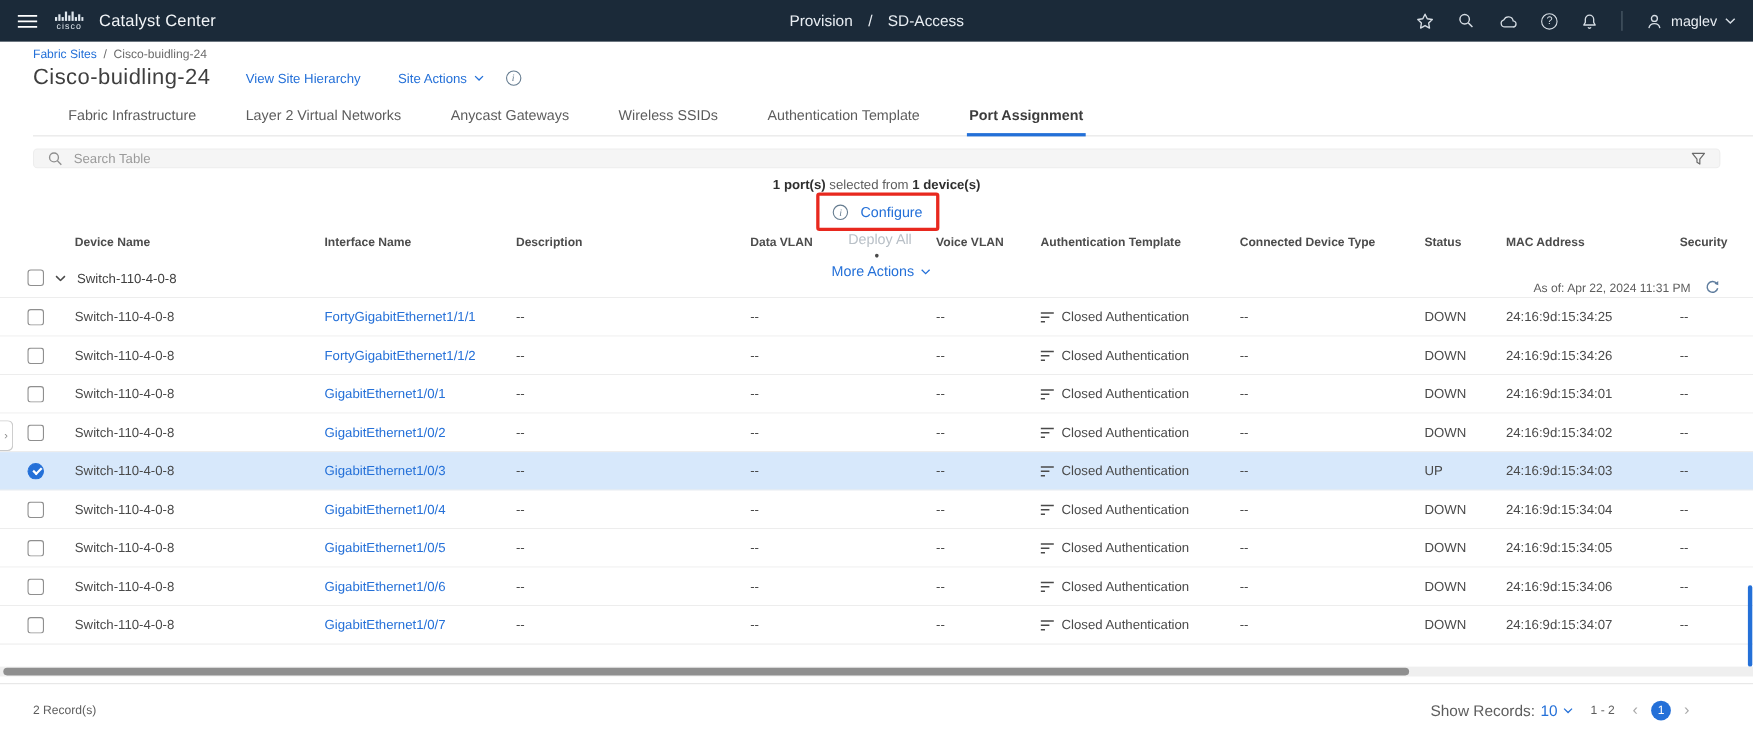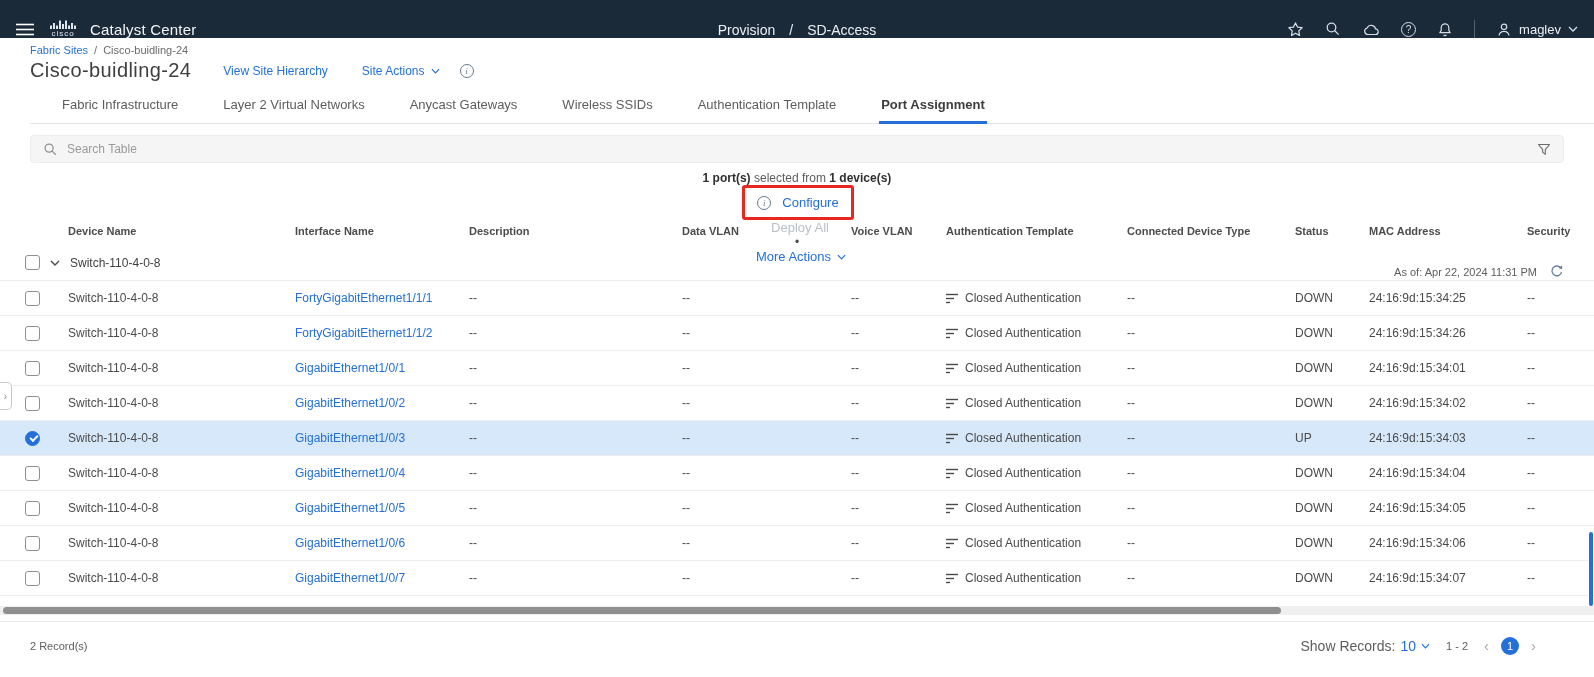--- a/index.html
+++ b/index.html
@@ -1,20 +1,20 @@
 <!DOCTYPE html>
 <html><head>
 <meta charset="utf-8">
 <style>
   * { margin:0; padding:0; box-sizing:border-box; }
   html,body { width:1594px; height:677px; overflow:hidden; }
   body { font-family:"Liberation Sans", sans-serif; background:#fff; position:relative; color:#4a4a4a; }
 
   
-  .topbar { height:38px; background:#1b2a39; display:flex; align-items:flex-end; padding:0 16px; color:#e9eef3; }
+  .topbar { height:38px; background:#1b2a39; display:flex; align-items:center; padding:0 16px; color:#e9eef3; }
   .tb-left, .tb-right { flex:1; display:flex; align-items:center; }
   .tb-right { justify-content:flex-end; gap:21px; }
   .tb-center { display:flex; align-items:center; gap:14px; font-size:14px; color:#e9eef3; }
   .hamburger { background:none; border:none; cursor:pointer; display:flex; margin-right:16px; }
   .brand { display:flex; flex-direction:column; align-items:center; margin-right:14px; line-height:1; }
   .brand-word { font-size:8px; letter-spacing:1px; color:#dfe7ee; margin-top:1px; }
   .app-title { font-size:15px; color:#f2f5f8; letter-spacing:.2px; }
   .tb-icon { display:flex; align-items:center; background:none; border:none; cursor:pointer; padding:0; }
   .tb-divider { width:1px; height:18px; background:#53626f; }
   .userbox { display:flex; align-items:center; gap:7px; font-size:13px; color:#e9eef3; cursor:pointer; }
@@ -31,21 +31,21 @@
   .info-circle { width:14px; height:14px; border:1px solid #647b8f; border-radius:50%; display:inline-flex; align-items:center; justify-content:center; font-size:9px; color:#647b8f; font-style:italic; font-family:"Liberation Serif", serif; flex:none; }
   .title-row .info-circle { margin-left:20px; }
 
   
   .tabs { margin-top:11px; padding:0 30px; border-bottom:1px solid #e4e4e4; display:flex; gap:41px; }
   .tab { font-size:13px; color:#5d5d5d; padding:4px 2px 9px; border:none; background:none; cursor:pointer; border-bottom:3px solid transparent; margin-bottom:-1px; }
   .tab.active { color:#3c3c3c; font-weight:700; border-bottom-color:#2470d8; }
 
   
   .ports-heading { margin:18px 0 0 30px; font-size:16px; font-weight:400; color:#3e3e3e; }
-  .searchbar { margin:11px 30px 0; height:28px; background:#f5f5f5; border:1px solid #ededed; border-radius:4px; display:flex; align-items:center; padding:0 12px; gap:9px; }
+  .searchbar { margin:11px 30px 0; height:18px; background:#f5f5f5; border:1px solid #ededed; border-radius:4px; display:flex; align-items:center; padding:0 12px; gap:9px; }
   .searchbar input { flex:1; border:none; background:transparent; outline:none; font-size:12px; color:#444; }
   .searchbar input::placeholder { color:#9a9a9a; }
   .filter-btn { background:none; border:none; display:flex; cursor:pointer; }
 
   .toolbar { margin:8px 30px 0; display:flex; align-items:center; font-size:12px; color:#5d5d5d; height:38px;flex-direction:column; }
   .sel-bold { font-weight:700; color:#2f2f2f; }
   .sel-text { white-space:nowrap; }
   .red-box { display:inline-flex; align-items:center; gap:11px; border:3px solid #e8281e; border-radius:3px; padding:7px 12px; margin-left:2px; }
   .link-btn { color:#2470d8; font-size:13px; background:none; border:none; cursor:pointer; white-space:nowrap; }
   .disabled-btn { color:#b9c0c7; font-size:13px; background:none; border:none; white-space:nowrap; margin-left:6px; }

